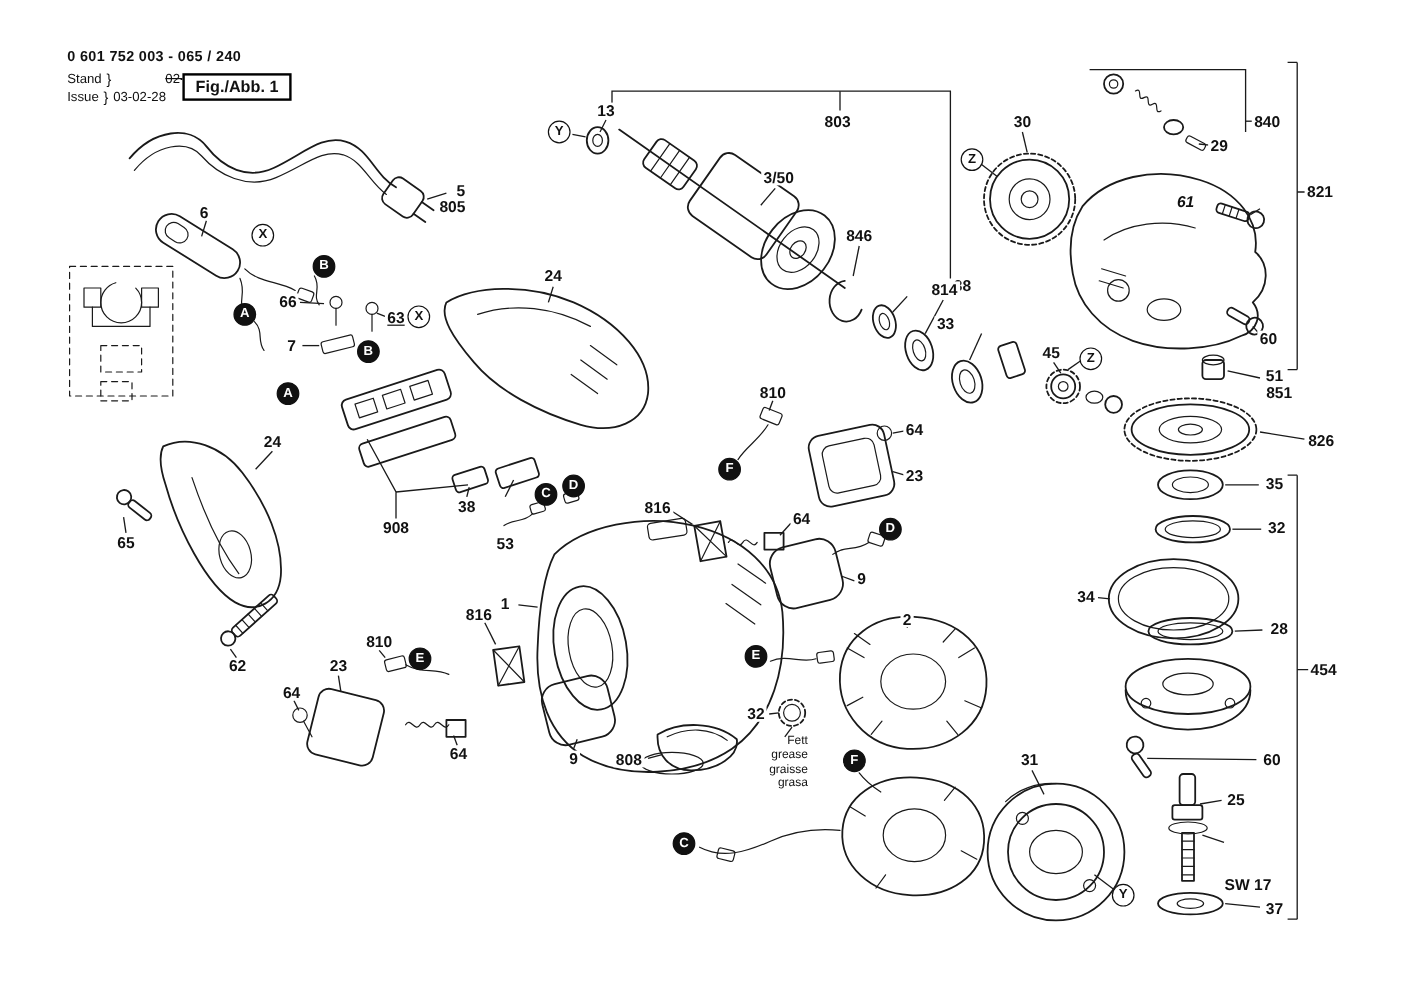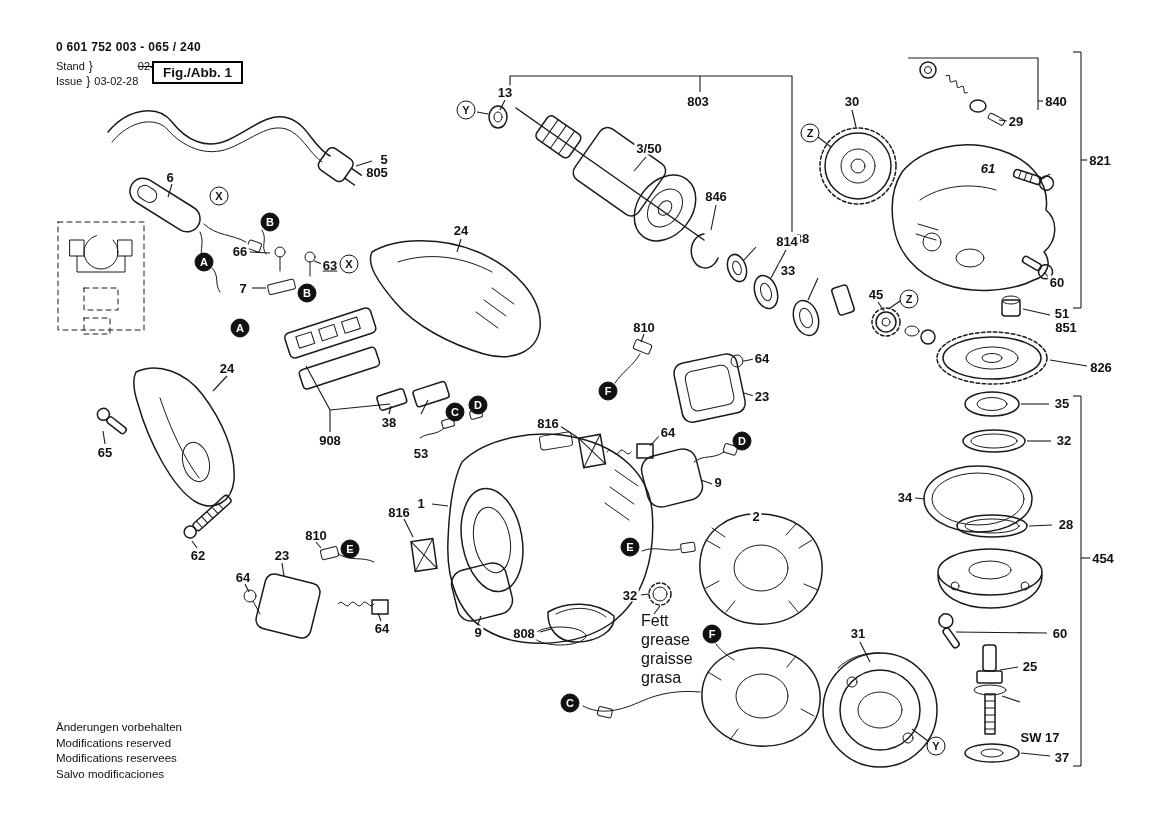--- a/index.html
+++ b/index.html
@@ -19,21 +19,21 @@
   .marker.solid{background:#111;color:#fff;border:1px solid #111;}
   .marker.outline{background:#fff;color:#111;border:1.6px solid #111;}
   .header{position:absolute;left:56px;top:40px;font-size:12px;z-index:3;}
   .pn{font-weight:600;letter-spacing:.3px;margin-bottom:5px;}
   .meta-row{font-size:11px;display:flex;gap:4px;align-items:center;line-height:1.25;}
   .brace{font-size:12px;}
   .strike{text-decoration:line-through;margin-left:41px;}
   .figbox{position:absolute;left:152px;top:61px;border:2px solid #000;padding:2px 9px;
           font-weight:700;font-size:13.5px;background:#fff;z-index:3;}
   .footer{position:absolute;left:56px;top:720px;font-size:11.5px;line-height:1.35;z-index:3;}
-  .grease{position:absolute;left:641px;top:612px;font-size:16px;line-height:1.18;z-index:3;}
+  .grease{position:absolute;left:641px;top:612px;font-size:10px;line-height:1.18;z-index:3;text-align:right;}
 </style>
 </head>
 <body>
 
 <div id="page">
 
   <svg width="1169" height="826" viewBox="0 0 1169 826">
     <defs>
       <pattern id="hatch" width="5" height="5" patternUnits="userSpaceOnUse" patternTransform="rotate(45)">
         <line x1="0" y1="0" x2="0" y2="5" stroke="#444" stroke-width="1"></line>
@@ -417,26 +417,20 @@
   </div>
   <div class="figbox">Fig./Abb. 1</div>
 
   <div class="grease">
     <div>Fett</div>
     <div>grease</div>
     <div>graisse</div>
     <div>grasa</div>
   </div>
 
-  <div class="footer">
-    <div>Änderungen vorbehalten</div>
-    <div>Modifications reserved</div>
-    <div>Modifications reservees</div>
-    <div>Salvo modificaciones</div>
-  </div>
 
   <div id="callout-layer">
       <div class="callout" style="left: 505px; top: 92px;">13</div>
       <div class="callout" style="left: 698px; top: 101px;">803</div>
       <div class="callout" style="left: 649px; top: 148px;">3/50</div>
       <div class="callout" style="left: 852px; top: 101px;">30</div>
       <div class="callout" style="left: 1016px; top: 121px;">29</div>
       <div class="callout" style="left: 1056px; top: 101px;">840</div>
       <div class="callout" style="left: 1100px; top: 160px;">821</div>
       <div class="callout" style="left: 988px; top: 168px; font-style: italic;">61</div>

